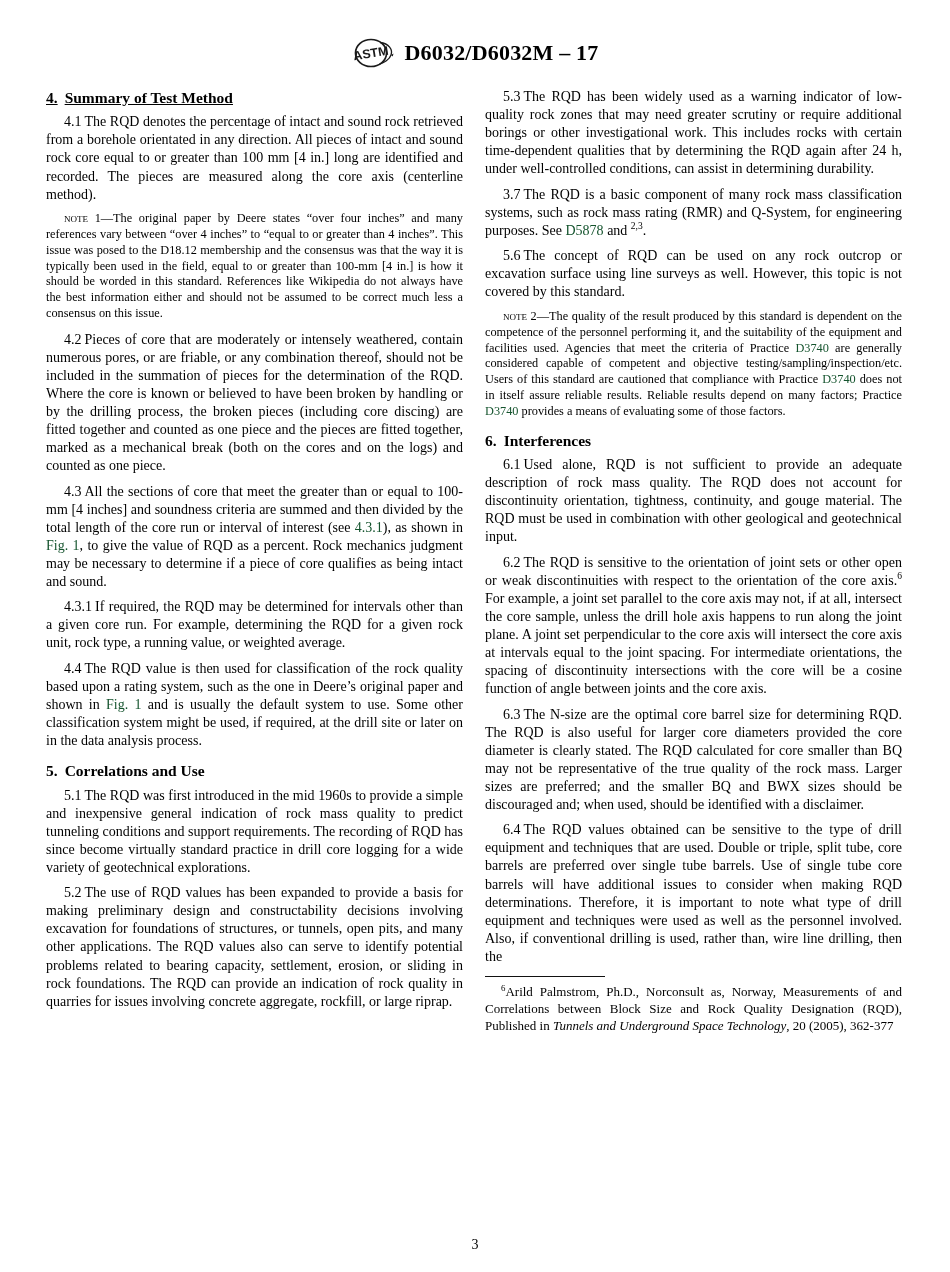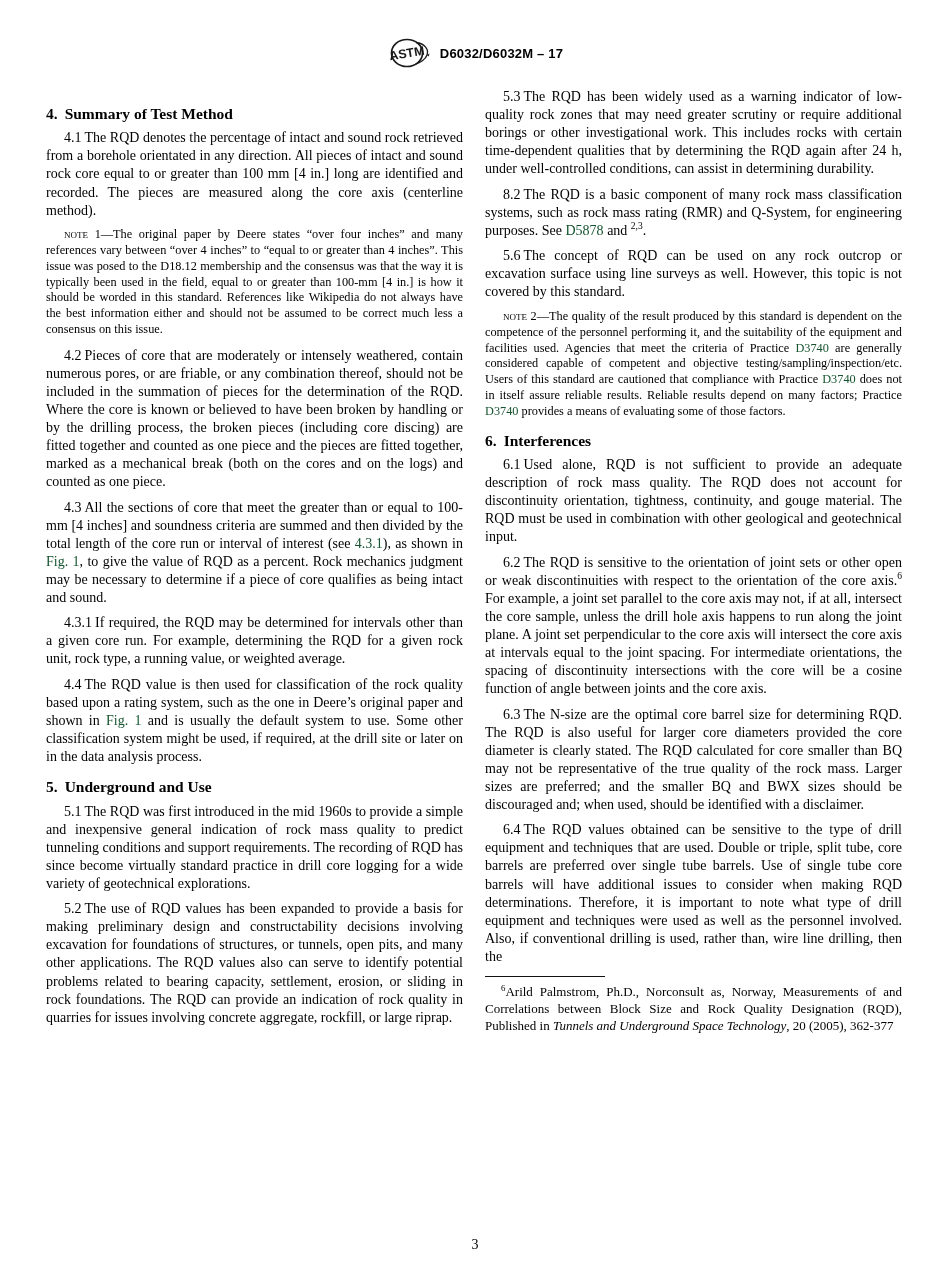--- a/index.html
+++ b/index.html
@@ -30,23 +30,23 @@
     gap: 9px;
     padding-top: 38px;
     padding-bottom: 6px;
   }
   .astm-logo {
     display: block;
     width: 44px;
     height: 30px;
   }
   .header-title {
-    font-size: 13px;
+    font-size: 22px;
     font-weight: bold;
-    font-family: Liberation Sans, sans-serif;
+    font-family: Liberation Serif, serif;
     letter-spacing: 0.2px;
     white-space: nowrap;
   }
 
   
   .columns {
     display: flex;
     gap: 22px;
     padding: 14px 44px 0 46px;
     box-sizing: border-box;
@@ -57,21 +57,21 @@
     position: relative;
   }
 
   h2.sec-head {
     font-family: "Liberation Serif", "DejaVu Serif", serif;
     font-size: 15.5px;
     font-weight: bold;
     margin: 11px 0 6px 0;
     line-height: 1.25;
   }
-  h2.sec-head.first { margin-top: 16px; }
+  h2.sec-head.first { margin-top: 0; text-decoration: underline; }
   .sec-head .num { margin-right: 7px; }
 
   p.para {
     font-size: 14px;
     line-height: 1.29;
     margin: 0 0 7.5px 0;
     text-align: justify;
     text-justify: inter-word;
     text-indent: 18px;
     hyphens: manual;
@@ -167,41 +167,41 @@
 
       <p class="para">
         <span class="lbl">4.3.1</span><span>If required, the RQD may be determined for intervals other than a given core run. For example, determining the RQD for a given rock unit, rock type, a running value, or weighted average.</span>
       </p>
 
       <p class="para">
         <span class="lbl">4.4</span><span>The RQD value is then used for classification of the rock quality based upon a rating system, such as the one in Deere’s original paper and shown in </span><a class="xref" href="#">Fig. 1</a><span> and is usually the default system to use. Some other classification system might be used, if required, at the drill site or later on in the data analysis process.</span>
       </p>
 
       <h2 class="sec-head">
-        <span class="num">5.</span><span>Underground and Use</span>
+        <span class="num">5.</span><span>Correlations and Use</span>
       </h2>
 
       <p class="para">
         <span class="lbl">5.1</span><span>The RQD was first introduced in the mid 1960s to provide a simple and inexpensive general indication of rock mass quality to predict tunneling conditions and support requirements. The recording of RQD has since become virtually standard practice in drill core logging for a wide variety of geotechnical explorations.</span>
       </p>
 
       <p class="para">
         <span class="lbl">5.2</span><span>The use of RQD values has been expanded to provide a basis for making preliminary design and constructability decisions involving excavation for foundations of structures, or tunnels, open pits, and many other applications. The RQD values also can serve to identify potential problems related to bearing capacity, settlement, erosion, or sliding in rock foundations. The RQD can provide an indication of rock quality in quarries for issues involving concrete aggregate, rockfill, or large riprap.</span>
       </p>
 
     </div>
 
     <div class="col">
 
       <p class="para">
         <span class="lbl">5.3</span><span>The RQD has been widely used as a warning indicator of low-quality rock zones that may need greater scrutiny or require additional borings or other investigational work. This includes rocks with certain time-dependent qualities that by determining the RQD again after 24 h, under well-controlled conditions, can assist in determining durability.</span>
       </p>
 
       <p class="para">
-        <span class="lbl">8.2</span><span>The RQD is a basic component of many rock mass classification systems, such as rock mass rating (RMR) and Q-System, for engineering purposes. See </span><a class="xref" href="#">D5878</a><span> and </span><sup>2,3</sup><span>.</span>
+        <span class="lbl">3.7</span><span>The RQD is a basic component of many rock mass classification systems, such as rock mass rating (RMR) and Q-System, for engineering purposes. See </span><a class="xref" href="#">D5878</a><span> and </span><sup>2,3</sup><span>.</span>
       </p>
 
 
       <p class="para">
         <span class="lbl">5.6</span><span>The concept of RQD can be used on any rock outcrop or excavation surface using line surveys as well. However, this topic is not covered by this standard.</span>
       </p>
 
       <p class="note">
         <span class="smallcaps">Note 2</span><span>—</span><span>The quality of the result produced by this standard is dependent on the competence of the personnel performing it, and the suitability of the equipment and facilities used. Agencies that meet the criteria of Practice </span><a class="xref" href="#">D3740</a><span> are generally considered capable of competent and objective testing/sampling/inspection/etc. Users of this standard are cautioned that compliance with Practice </span><a class="xref" href="#">D3740</a><span> does not in itself assure reliable results. Reliable results depend on many factors; Practice </span><a class="xref" href="#">D3740</a><span> provides a means of evaluating some of those factors.</span>
       </p>

